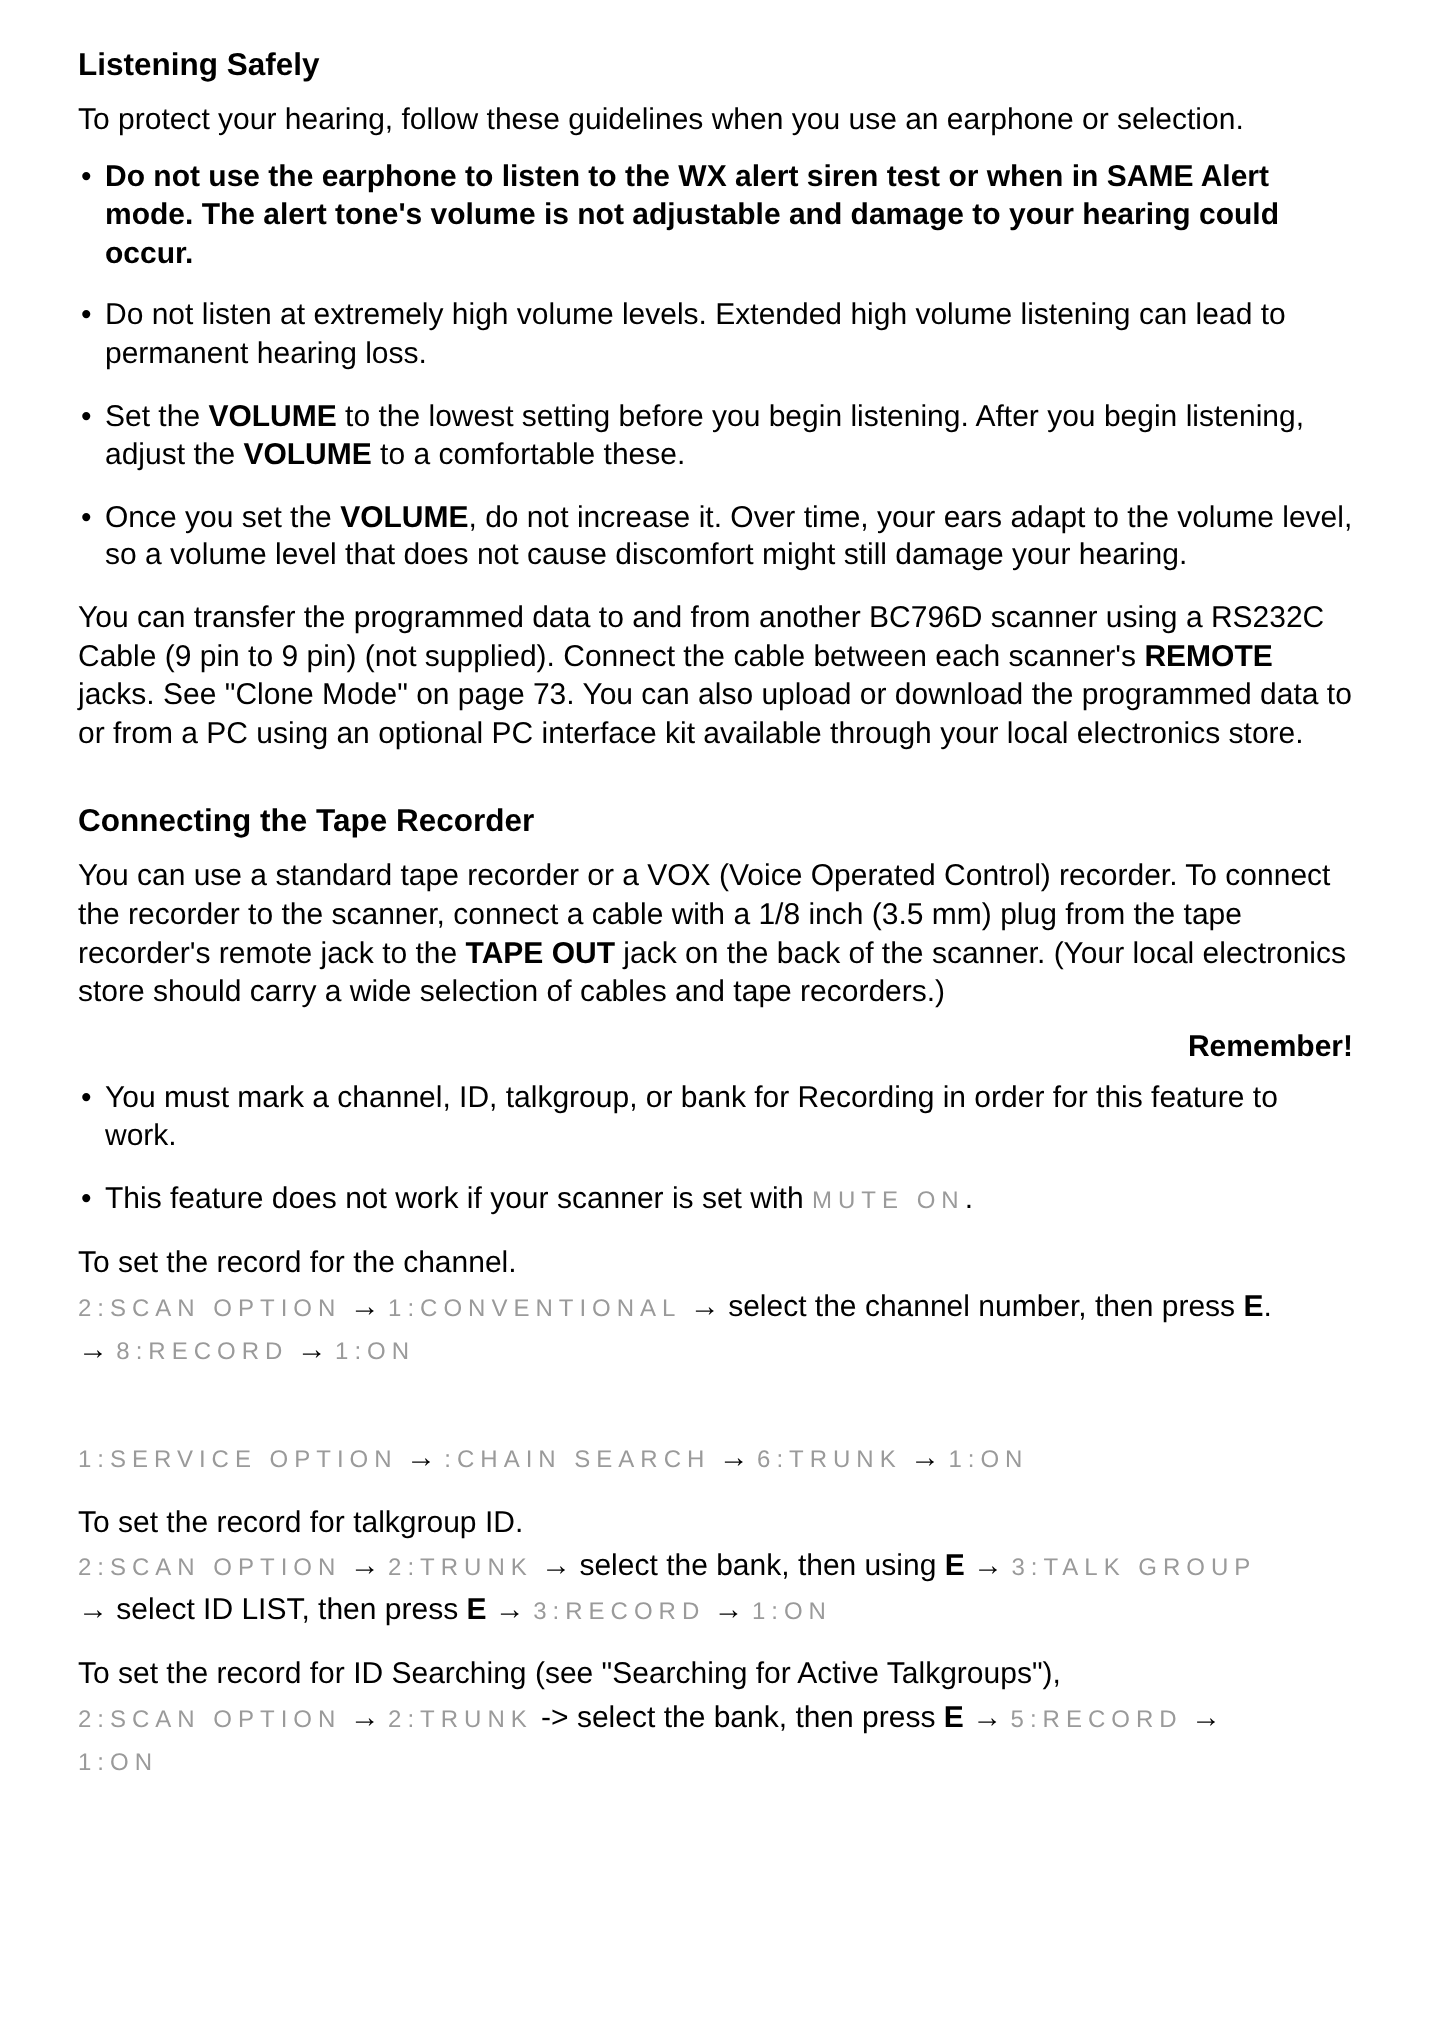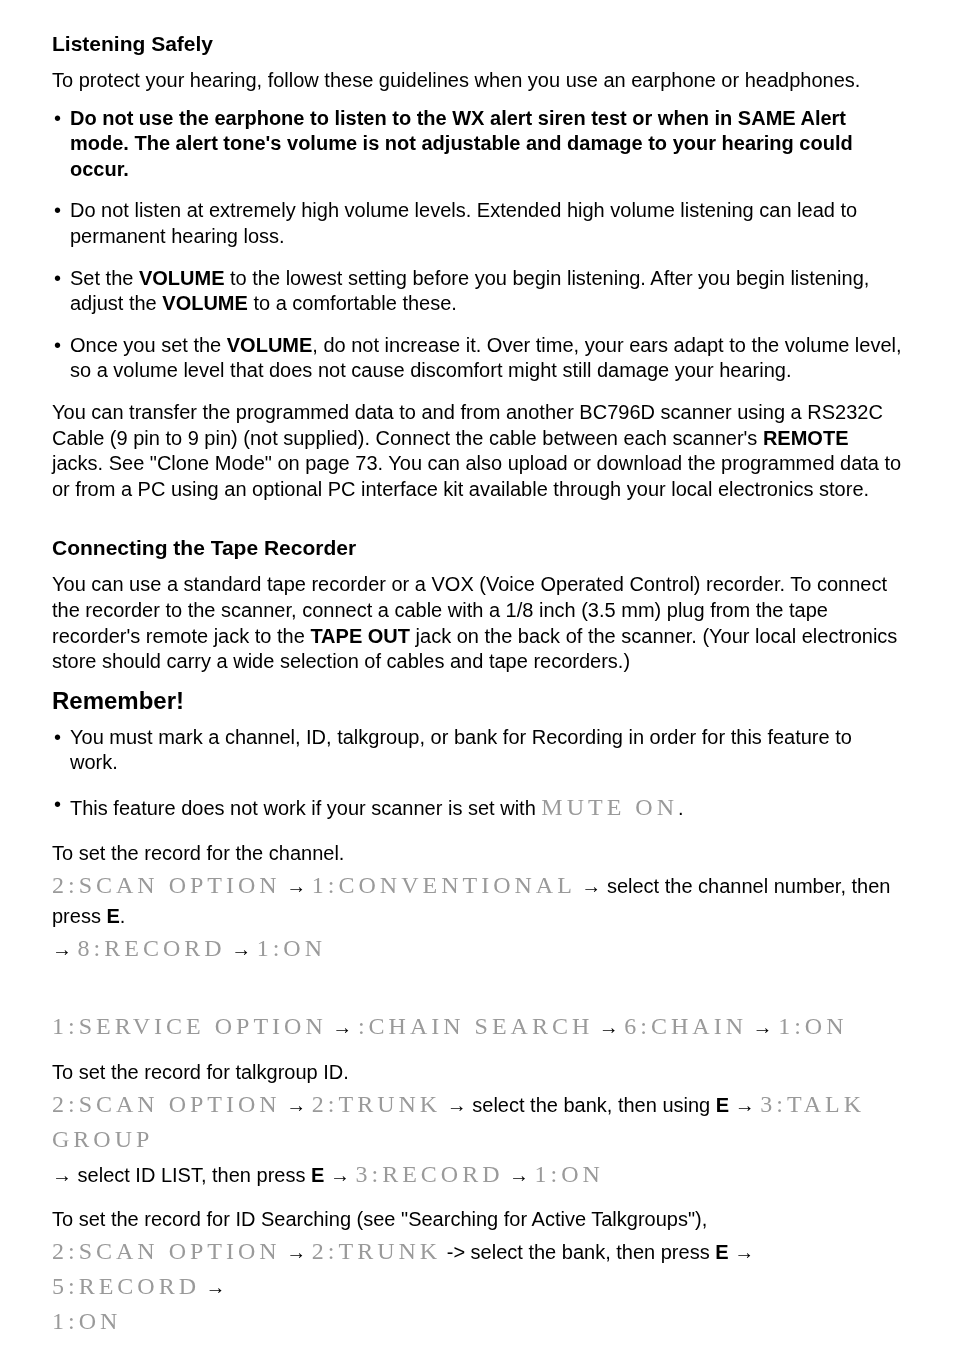--- a/index.html
+++ b/index.html
@@ -42,49 +42,50 @@
     margin: 0 0 16px 0;
   }
   ul.bullets li::before {
     content: "•";
     position: absolute;
     left: 2px;
     top: 0;
   }
   .bold { font-weight: bold; }
   .remember {
-    font-size: 24px;
+    font-size: 20px;
     font-weight: bold;
     margin: 4px 0 10px 0;
+    text-align: right;
   }
   
   .lcd {
-    font-family: Liberation Serif, serif;
+    font-family: Liberation Sans, sans-serif;
     letter-spacing: 4px;
-    font-size: 24px;
+    font-size: 16px;
     color: #9a9a9a;
   }
   .arrow {
     font-family: "Times New Roman", Times, serif;
     color: #000;
     letter-spacing: 0;
   }
   .step {
     font-size: 20px;
     line-height: 1.45;
     margin: 0 0 14px 0;
   }
 </style>
 </head>
 <body>
 
 <div class="page">
 
   <h2>Listening Safely</h2>
-  <p class="body">To protect your hearing, follow these guidelines when you use an earphone or headphones.</p>
+  <p class="body">To protect your hearing, follow these guidelines when you use an earphone or selection.</p>
   <ul class="bullets">
     <li>
       <span class="bold">Do not use the earphone to listen to the WX alert siren test or when in SAME Alert mode. The alert tone's volume is not adjustable and damage to your hearing could occur.</span>
     </li>
     <li>
       <span>Do not listen at extremely high volume levels. Extended high volume listening can lead to permanent hearing loss.</span>
     </li>
     <li>
       <span>Set the </span><span class="bold">VOLUME</span><span> to the lowest setting before you begin listening. After you begin listening, adjust the </span><span class="bold">VOLUME</span><span> to a comfortable these.</span>
     </li>
@@ -124,21 +125,21 @@
     <span class="arrow">→</span>
     <span class="lcd">1:ON</span>
   </div>
 
   <div class="step">
     <br>
     <span class="lcd">1:SERVICE OPTION</span>
     <span class="arrow">→</span>
     <span class="lcd">:CHAIN SEARCH</span>
     <span class="arrow">→</span>
-    <span class="lcd">6:CHAIN</span>
+    <span class="lcd">6:TRUNK</span>
     <span class="arrow">→</span>
     <span class="lcd">1:ON</span>
   </div>
 
   <div class="step">
     <span>To set the record for talkgroup ID.</span><br>
     <span class="lcd">2:SCAN OPTION</span>
     <span class="arrow">→</span>
     <span class="lcd">2:TRUNK</span>
     <span class="arrow">→</span>

